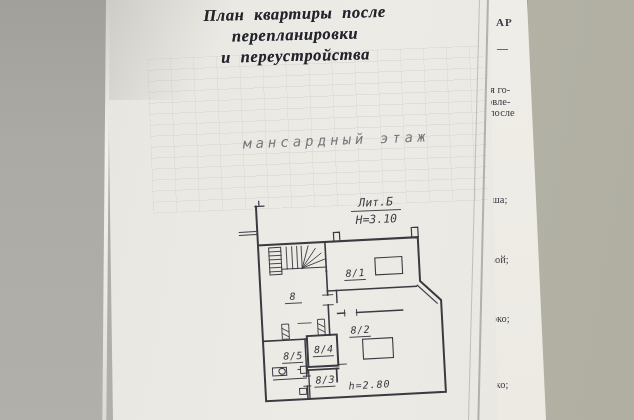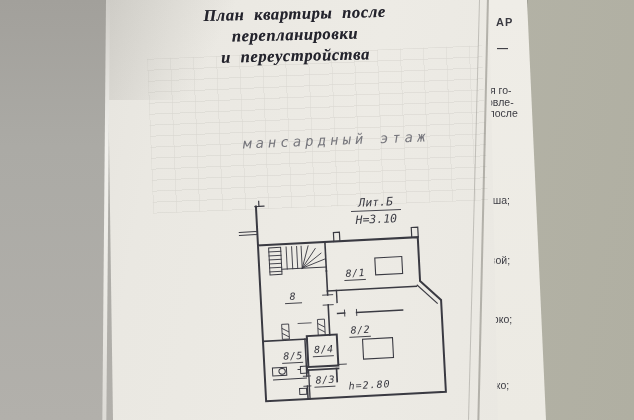--- a/index.html
+++ b/index.html
@@ -12,21 +12,21 @@
   .folder-cover{clip-path:polygon(523px 0,634px 0,634px 420px,541px 420px);
     background:linear-gradient(100deg,#bcbbb0 0%,#b6b5a9 40%,#b0afa2 100%);}
   .underlay-edge{position:absolute;left:525px;top:-4px;width:2.5px;height:430px;
     background:rgba(128,126,118,.55);transform:rotate(2.6deg);transform-origin:top left;}
   .folder-highlight{position:absolute;left:531px;top:170px;width:4px;height:255px;
     background:rgba(228,226,216,.5);border-radius:2px;transform:rotate(2.6deg);transform-origin:top left;}
 
   
   .underlay-page{clip-path:polygon(482px 0,527px 0,546px 420px,492px 420px);
     background:linear-gradient(180deg,#efede7,#eceae3);}
-  .frag{position:absolute;font-family:Liberation Sans, sans-serif;font-size:10.5px;
+  .frag{position:absolute;font-family:Liberation Serif, serif;font-size:10.5px;
         color:#3b3b42;white-space:nowrap;}
   .frag.b{font-weight:bold;font-size:11px;letter-spacing:1px;}
 
   
   .main-page{clip-path:polygon(107px 0,489px 0,498px 420px,113px 420px);
     background:linear-gradient(100deg,#e3e1db 0%,#eae8e2 25%,#edebe5 55%,#e8e6e0 100%);}
   .corner-shade{position:absolute;left:107px;top:0;width:140px;height:100px;
     background:linear-gradient(115deg,rgba(140,138,132,.28),rgba(140,138,132,0) 70%);}
   .bleed{position:absolute;left:150px;top:52px;width:335px;height:155px;opacity:.4;
     transform:rotate(-2.3deg);

